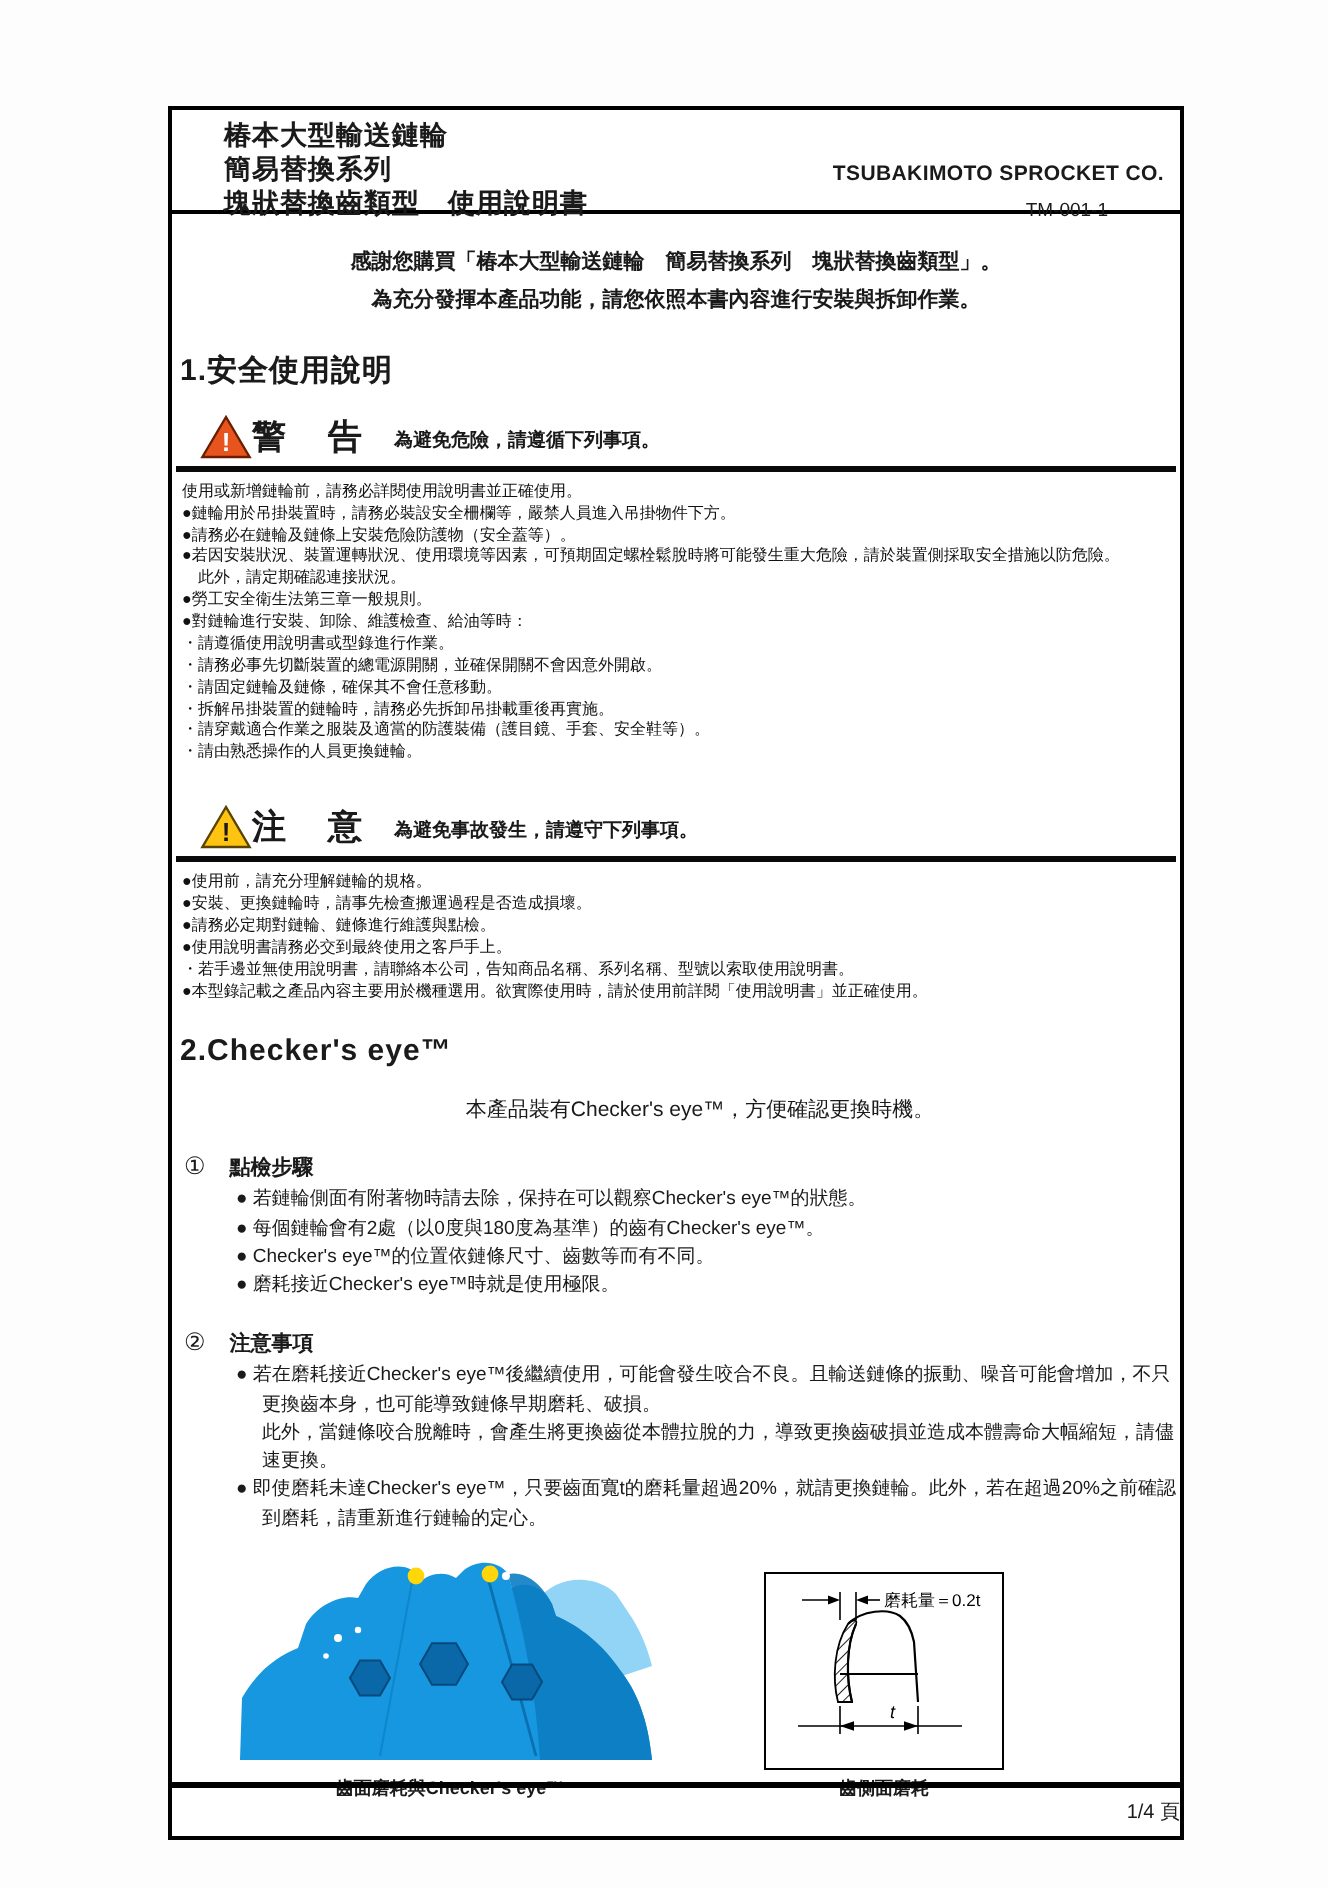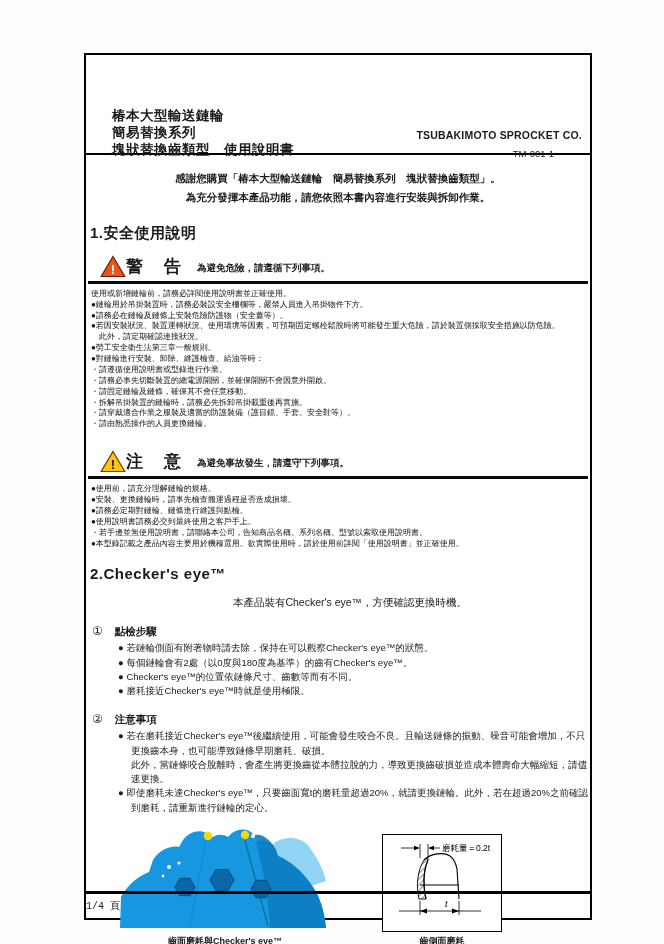--- a/index.html
+++ b/index.html
@@ -3,27 +3,27 @@
 <meta charset="utf-8">
 <style>
   * { margin:0; padding:0; box-sizing:border-box; }
   html,body { width:664px; height:944px; background:#fdfdfd; }
   body { font-family:"Liberation Sans","DejaVu Sans",sans-serif; color:#1a1a1a; position:relative; }
   .page {
     position:absolute; left:84px; top:53px; width:508px; height:867px;
     border:2px solid #000; background:#fff;
   }
   
-  .hdr { display:flex; border-bottom:2px solid #000; height:52px; padding:5px 8px 2px 26px;margin-top:48px; }
+  .hdr { display:flex; border-bottom:2px solid #000; height:52px; padding:5px 8px 2px 26px; }
   .hdr .titles { font-weight:bold; font-size:13.5px; line-height:1.25; letter-spacing:0.5px; }
   .hdr .rightcol { margin-left:auto; text-align:right; padding-top:21px; }
   .company { font-weight:bold; font-size:10.5px; letter-spacing:0.2px; }
   .docnum { font-size:9.5px; margin-top:7px; padding-right:28px; }
   
-  .intro { text-align:center; font-weight:bold; font-size:10.5px; line-height:1.8; margin-top:15px;font-family:Liberation Serif, serif; }
+  .intro { text-align:center; font-weight:bold; font-size:10.5px; line-height:1.8; margin-top:15px; }
   
   .sec-h { font-weight:bold; font-size:15px; margin:16px 0 0 4px; letter-spacing:0.5px; }
   
   .alert-hd { display:flex; align-items:center; margin:12px 0 0 14px; }
   .alert-hd svg { flex:0 0 auto; }
   .alert-label { font-weight:bold; font-size:17px; letter-spacing:2px; }
   .alert-sub { font-weight:bold; font-size:9.5px; margin-left:14px; padding-top:4px; }
   .rule { border-top:3px solid #0a0a0a; margin:3px 2px 3px 2px; }
   .list1 { font-size:8px; line-height:1.36; padding:2px 4px 0 5px; color:#111; }
   .list1 .li { padding-left:8px; text-indent:-8px; }
@@ -38,23 +38,22 @@
   .list2 .li.cont { text-indent:0; }
   
   .figrow { display:flex; align-items:flex-end; margin-top:10px; }
   .fig-left { margin-left:32px; width:214px; text-align:center; }
   .fig-right { margin-left:auto; margin-right:88px; width:120px; text-align:center; }
   .fig-box { border:1px solid #000; background:#fff; }
   .fig-cap { font-weight:bold; font-size:9px; margin-top:3px; }
   
   .foot {
     position:absolute; left:0; right:0; bottom:0; height:27px;
-    border-top:3px solid #000; display:flex; align-items:center; justify-content:flex-start;
+    border-top:3px solid #000; display:flex; align-items:center; justify-content:flex-end;
     font-size:10px;
-    font-family:Liberation Mono, monospace;
   }
 </style>
 </head>
 <body>
 
 <div class="page">
 
   <div class="hdr">
     <div class="titles">
       <div>椿本大型輸送鏈輪</div>

